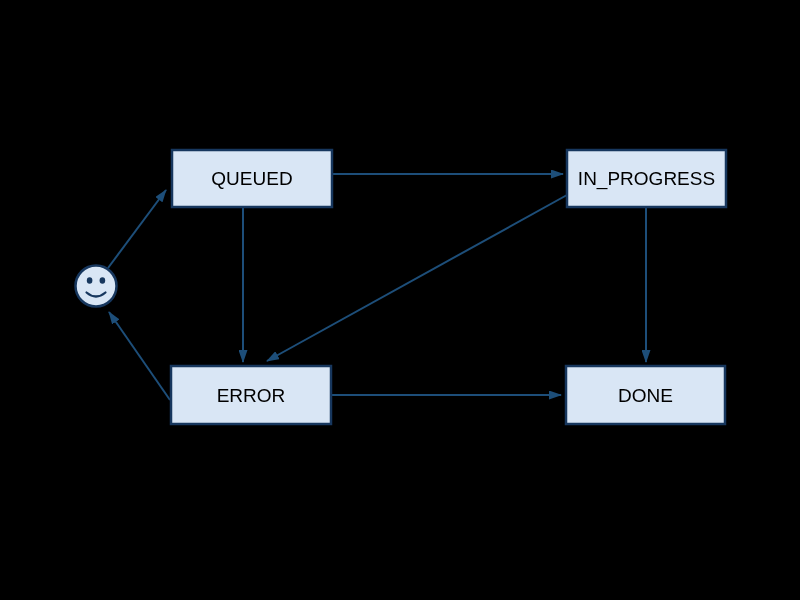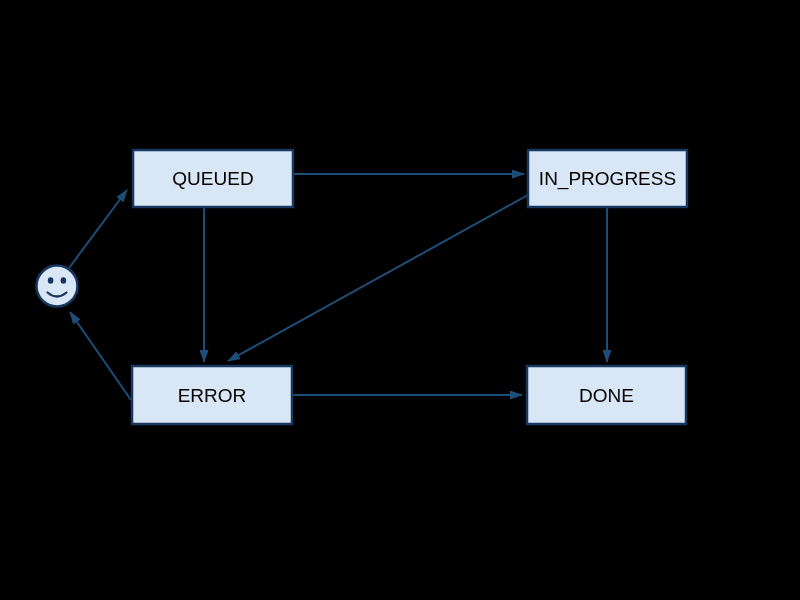--- a/index.html
+++ b/index.html
@@ -8,20 +8,21 @@
     width: 800px;
     height: 600px;
     background: var(--bg, #000);
     overflow: hidden;
     font-family: "Liberation Sans", sans-serif;
   }
   #stage {
     width: 654px;
     height: 600px;
     position: relative;
+    margin-left: 39px;
   }
   svg { display: block; }
   .node-box {
     fill: var(--node-fill, #d9e6f5);
     stroke: var(--node-border, #17375e);
     stroke-width: 2.5px;
   }
   .node-label {
     font-family: "Liberation Sans", sans-serif;
     font-size: 19px;

